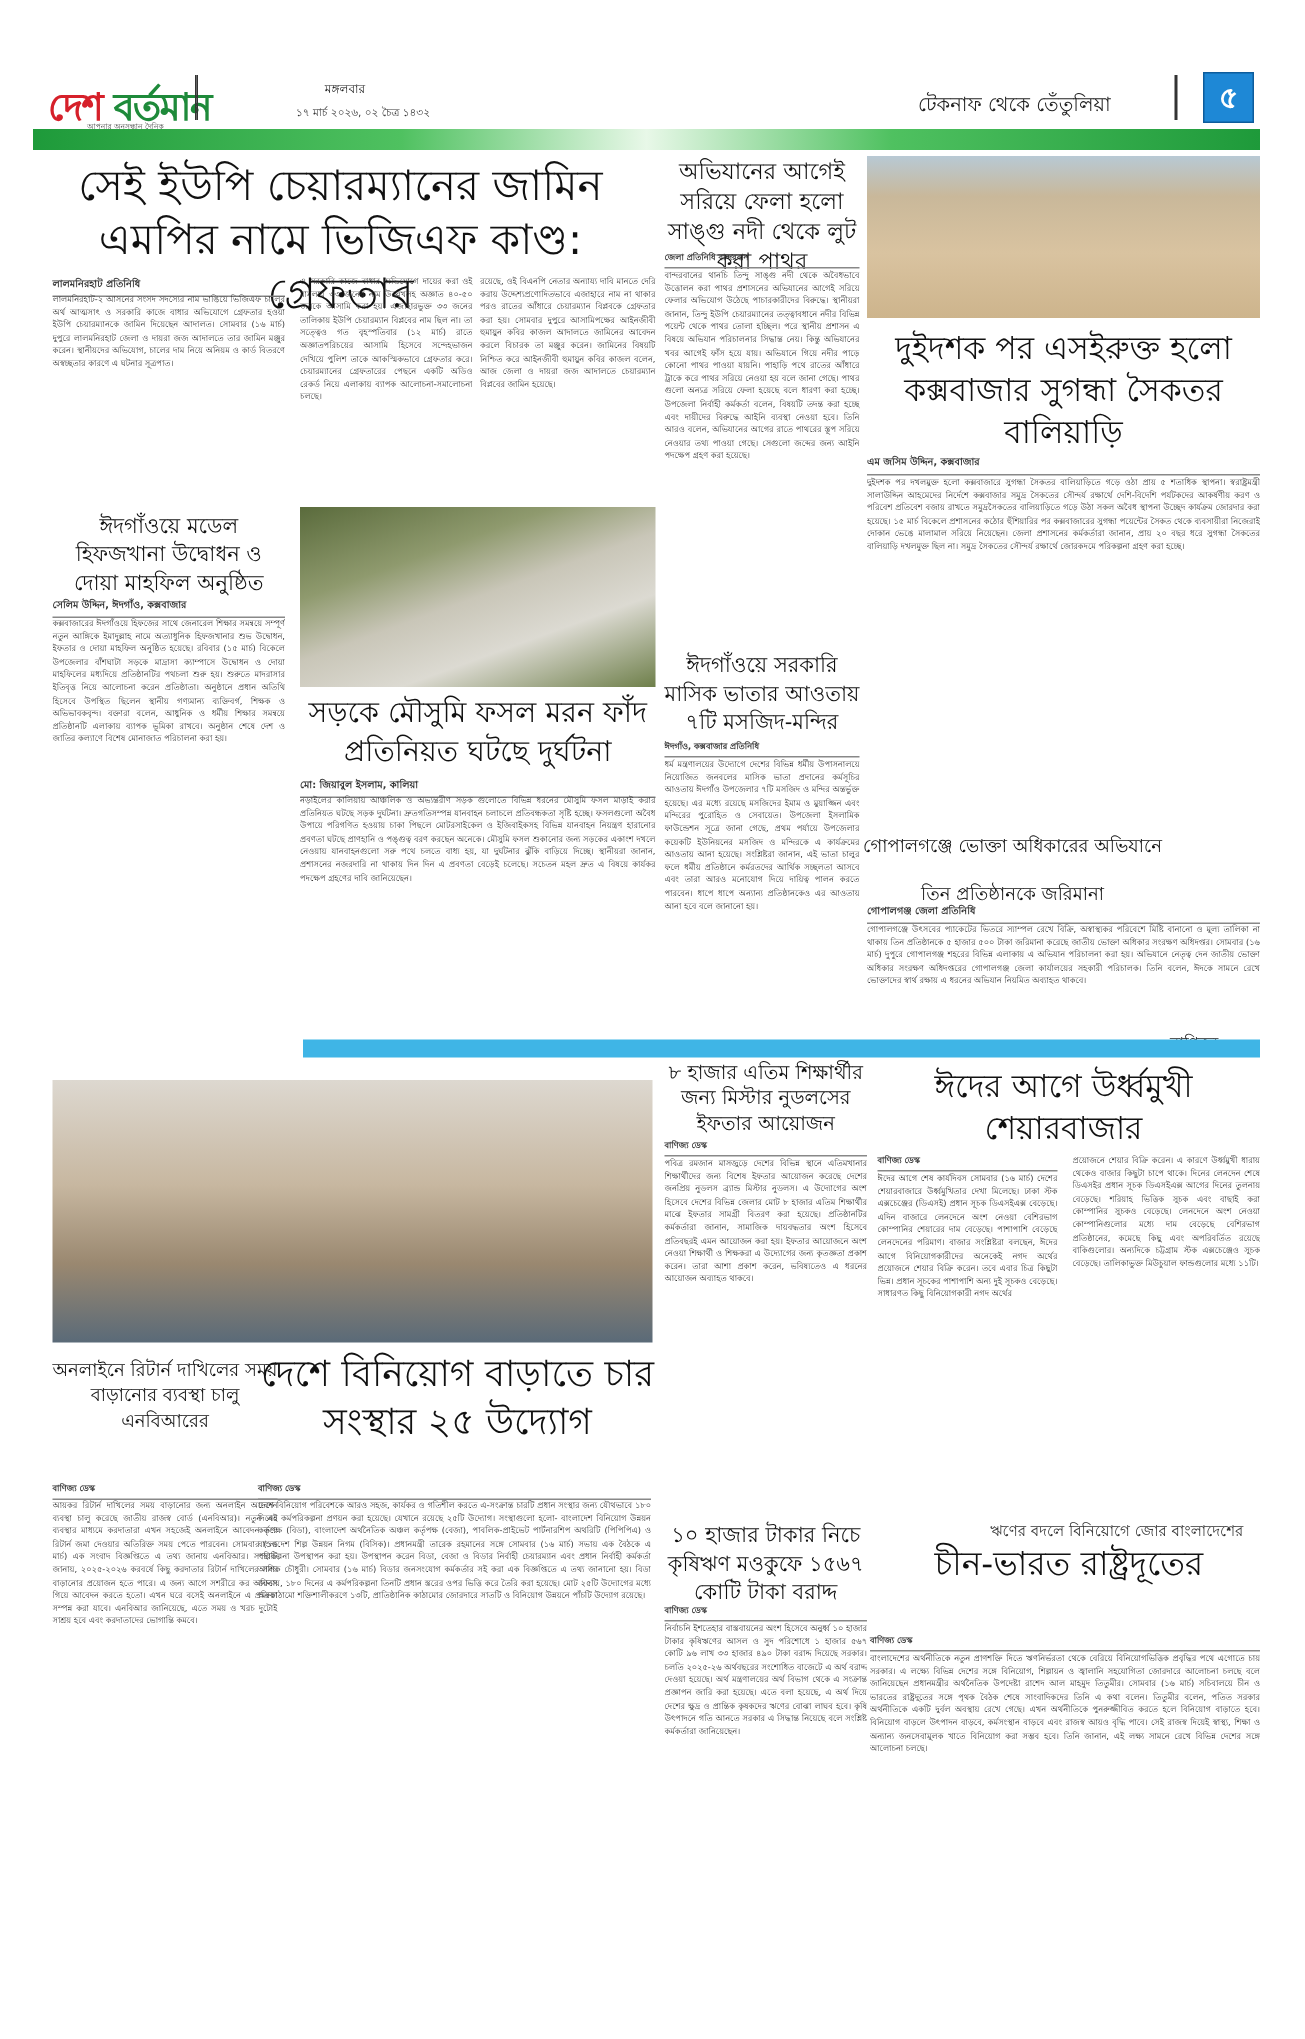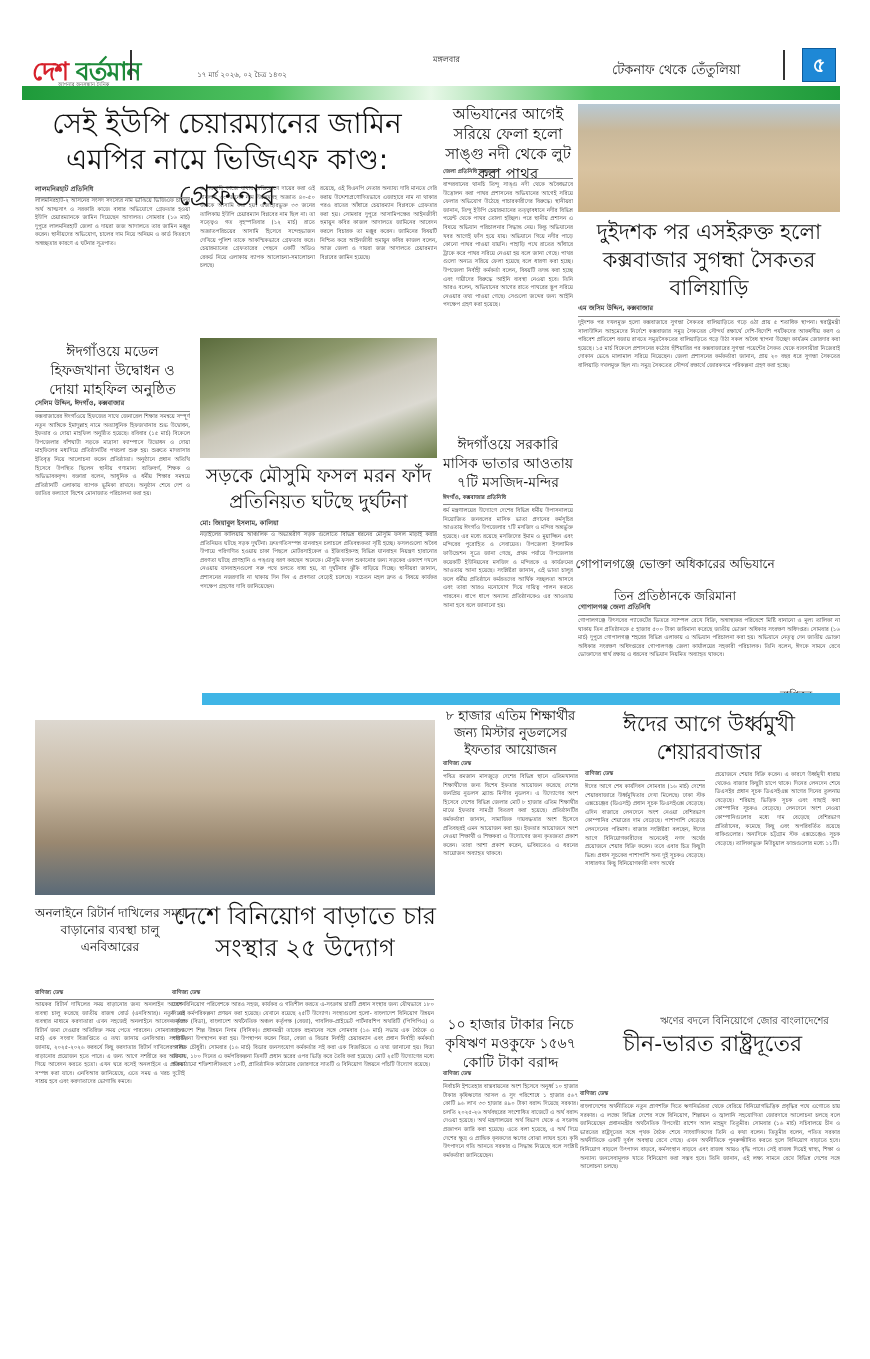--- a/index.html
+++ b/index.html
@@ -2,21 +2,21 @@
 <html><head>
 <meta charset="utf-8">
 <style>
 *{box-sizing:border-box;margin:0;padding:0}
 body{width:870px;height:1359px;background:#fff;font-family:"DejaVu Sans",sans-serif;color:#222;position:relative;overflow:hidden}
 .abs{position:absolute}
 .logo{left:32px;top:52px;font-family:"DejaVu Sans",sans-serif;font-weight:bold;font-size:25px;letter-spacing:-1px}
 .logo .r{color:#d6202a}.logo .g{color:#1e8a3a}
 .tagline{left:58px;top:81px;font-size:5px;color:#444}
 .vbar{width:2px;height:30px;border-left:1px solid #333;border-right:1px solid #333}
-.day{left:0;width:460px;top:53px;text-align:right;font-size:8px;color:#222}
+.day{left:0;width:460px;top:53px;text-align:center;font-size:8px;color:#222}
 .date{left:12px;width:460px;top:69px;text-align:center;font-size:7px;color:#333}
 .sect{left:612px;top:60px;font-size:13px;color:#222}
 .pgno{left:802px;top:48px;width:34px;height:34px;background:#1e88d6;border:1px solid #0d5c9c;color:#fff;font-size:20px;text-align:center;line-height:32px;font-weight:bold}
 .gband{left:22px;top:86px;width:818px;height:14px;background:linear-gradient(90deg,#1e9a3a 0%,#4fc160 30%,#e8f8e8 50%,#4fc160 70%,#1e9a3a 100%)}
 .h1{font-size:30px;line-height:36px;text-align:center;color:#111;font-family:"DejaVu Sans",sans-serif}
 .h2{font-size:16px;line-height:21px;text-align:center;color:#111}
 .h3{font-size:22px;line-height:28px;text-align:center;color:#111}
 .byline{font-size:6.5px;font-weight:bold;color:#333;border-bottom:1px solid #888;padding-bottom:2px}
 .body{font-size:5.5px;line-height:8.6px;color:#333;text-align:justify;overflow:hidden}
 .img{background:#9a8a70;overflow:hidden}

